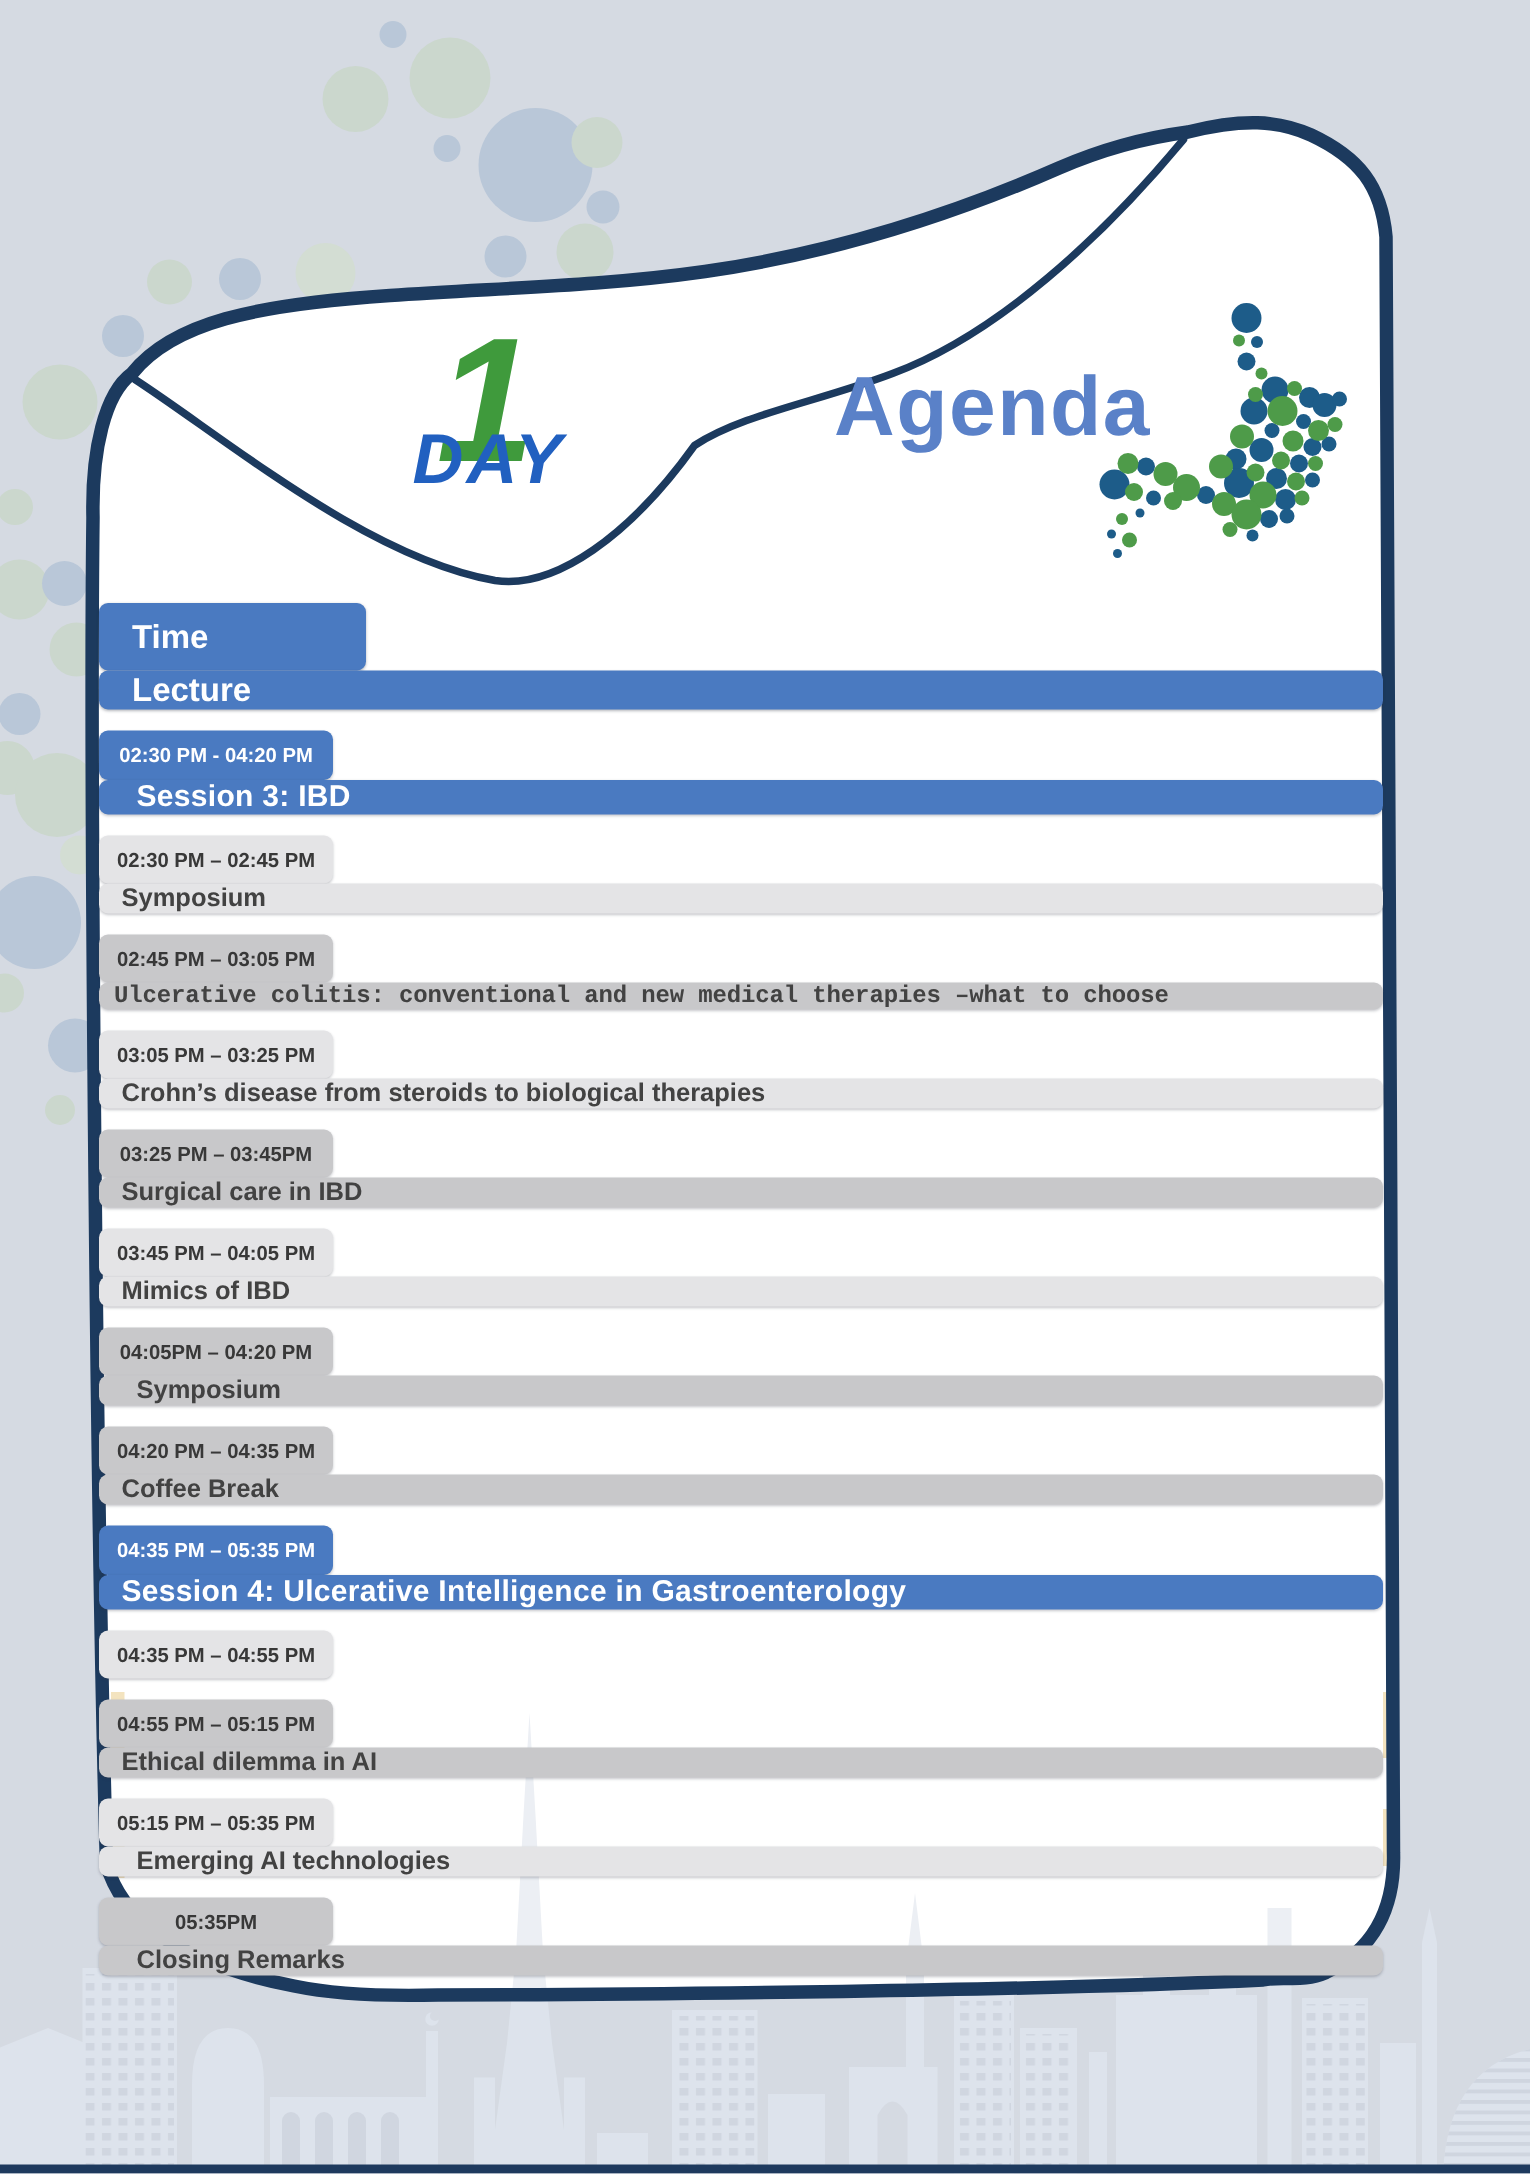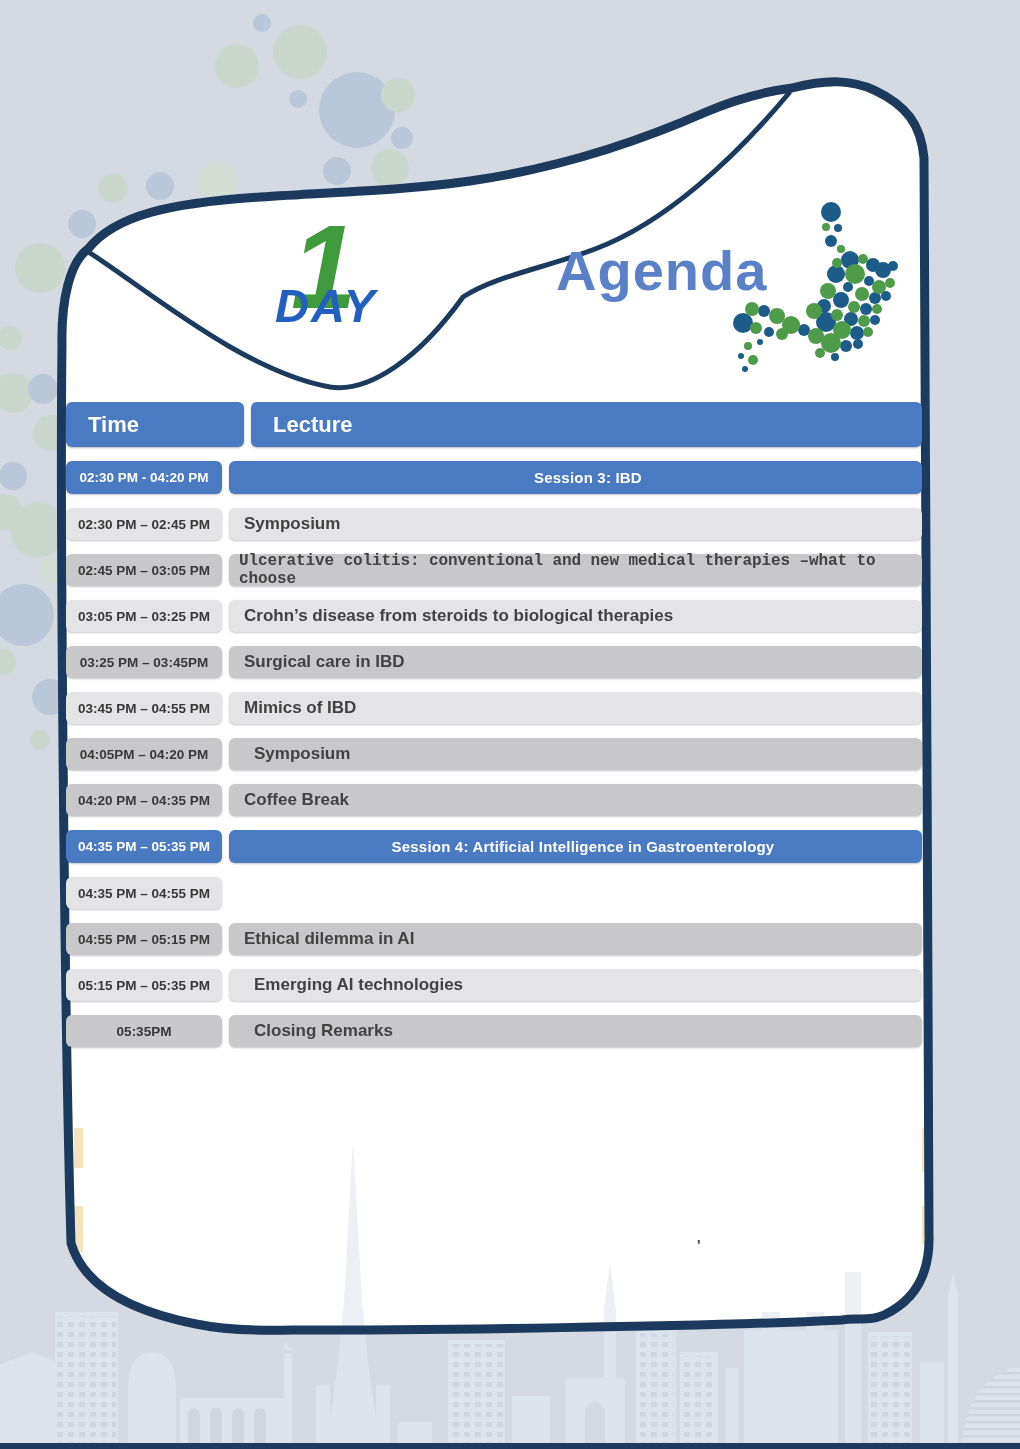--- a/index.html
+++ b/index.html
@@ -21,34 +21,34 @@
     letter-spacing:2px;color:var(--dayblue,#2160c0);
   }
   .agenda-title{
     position:absolute;left:556px;top:243px;z-index:5;
     font-size:56px;line-height:1;font-weight:bold;letter-spacing:1px;
     color:var(--titleblue,#5a81c8);
   }
   .tick-mark{position:absolute;left:697px;top:1236px;z-index:5;font-size:15px;font-weight:bold;color:#4a4a4a;}
   
   .agenda-table{position:absolute;left:66px;top:402px;width:856px;z-index:6;}
-  .row{display:flex;margin-bottom:14px;}
+  .row{display:flex;margin-bottom:14px;flex-direction:column;}
   .cell{
     border-radius:6px;display:flex;align-items:center;
     box-shadow:0 1px 2px rgba(50,55,70,.28);
   }
   .time-cell{width:156px;min-width:156px;margin-right:7px;justify-content:center;
     font-weight:bold;font-size:13.5px;color:#383838;}
   .lecture-cell{flex:1;font-weight:bold;font-size:17px;color:#424242;padding-left:15px;}
   .row.header-row .cell{background:var(--accent,#4a7ac1);height:45px;box-shadow:0 1px 2px rgba(40,45,60,.35);}
   .row.header-row .time-cell{justify-content:flex-start;padding-left:22px;font-size:22px;color:#fff;}
   .row.header-row .lecture-cell{font-size:22px;color:#fff;padding-left:22px;}
   .row.session .cell{background:var(--accent,#4a7ac1);height:33px;}
   .row.session .time-cell{color:#fff;align-items:center;}
-  .row.session .lecture-cell{color:#fff;font-size:15px;letter-spacing:.2px;justify-content:center;}
+  .row.session .lecture-cell{color:#fff;font-size:20px;letter-spacing:.2px;}
   .row.light .cell{background:var(--rowlight,#e4e4e6);height:32px;}
   .row.dark  .cell{background:var(--rowdark,#c8c8ca);height:32px;}
   .row.indent .lecture-cell{padding-left:25px;}
   .row.tight .lecture-cell{font-size:16px;letter-spacing:-.1px;padding-left:10px;font-family:Liberation Mono, monospace;}
   .row.pre-gap{margin-top:5px;}
 </style>
 </head>
 <body>
 
 <svg class="art" viewBox="0 0 1020 1449" xmlns="http://www.w3.org/2000/svg">
@@ -271,21 +271,21 @@
     <div class="cell time-cell">
         <span>03:25 PM – 03:45PM</span>
       </div>
     <div class="cell lecture-cell">
         <span>Surgical care in IBD</span>
       </div>
   </div>
 
   <div class="row light">
     <div class="cell time-cell">
-        <span>03:45 PM – 04:55 PM</span>
+        <span>03:45 PM – 04:05 PM</span>
       </div>
     <div class="cell lecture-cell">
         <span>Mimics of IBD</span>
       </div>
   </div>
 
   <div class="row dark indent">
     <div class="cell time-cell">
         <span>04:05PM – 04:20 PM</span>
       </div>
@@ -301,21 +301,21 @@
     <div class="cell lecture-cell">
         <span>Coffee Break</span>
       </div>
   </div>
 
   <div class="row session pre-gap">
     <div class="cell time-cell">
         <span>04:35 PM – 05:35 PM</span>
       </div>
     <div class="cell lecture-cell">
-        <span>Session 4: Artificial Intelligence in Gastroenterology</span>
+        <span>Session 4: Ulcerative Intelligence in Gastroenterology</span>
       </div>
   </div>
 
   <div class="row light indent">
     <div class="cell time-cell">
         <span>04:35 PM – 04:55 PM</span>
       </div>
   </div>
 
   <div class="row dark">

